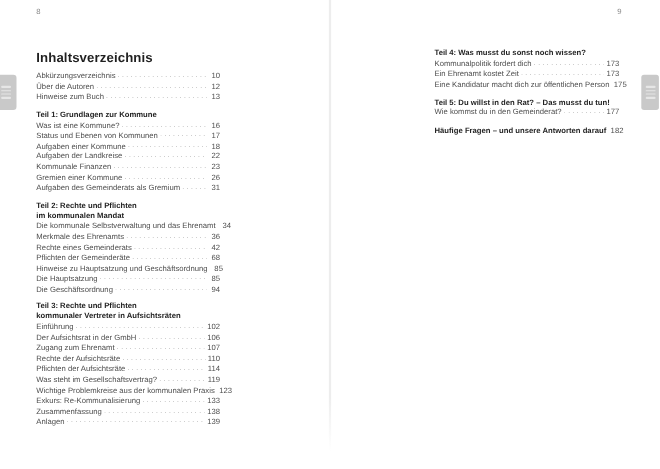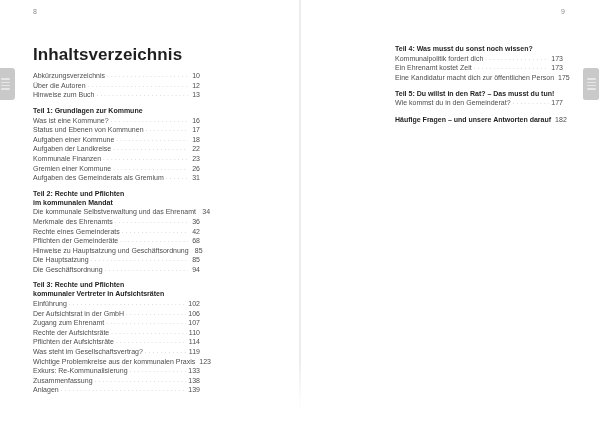--- a/index.html
+++ b/index.html
@@ -21,21 +21,21 @@
   }
   .pagenum {
     position:absolute; top:8px; font-size:7px; color:var(--pagenum-text);
   }
   .pn-left { left:33px; }
   .pn-right { right:35px; }
   .content { position:absolute; top:45px; }
   .content-left { left:33px; width:167px; }
   .content-right { left:395px; width:168px; }
   .toc-title {
-    margin:0 0 6px 0; font-size:17px; font-weight:bold;
+    margin:0 0 6px 0; font-size:12px; font-weight:bold;
     color:var(--heading-text); letter-spacing:0.1px;
   }
   .toc-section { margin-top:7px; }
   .toc-section:first-child { margin-top:0; }
   .toc-heading {
     font-size:7px; font-weight:bold; color:var(--heading-text);
     line-height:8.8px; white-space:nowrap;
   }
   .toc-entry {
     display:flex; align-items:baseline; height:9.6px; line-height:9.6px;

